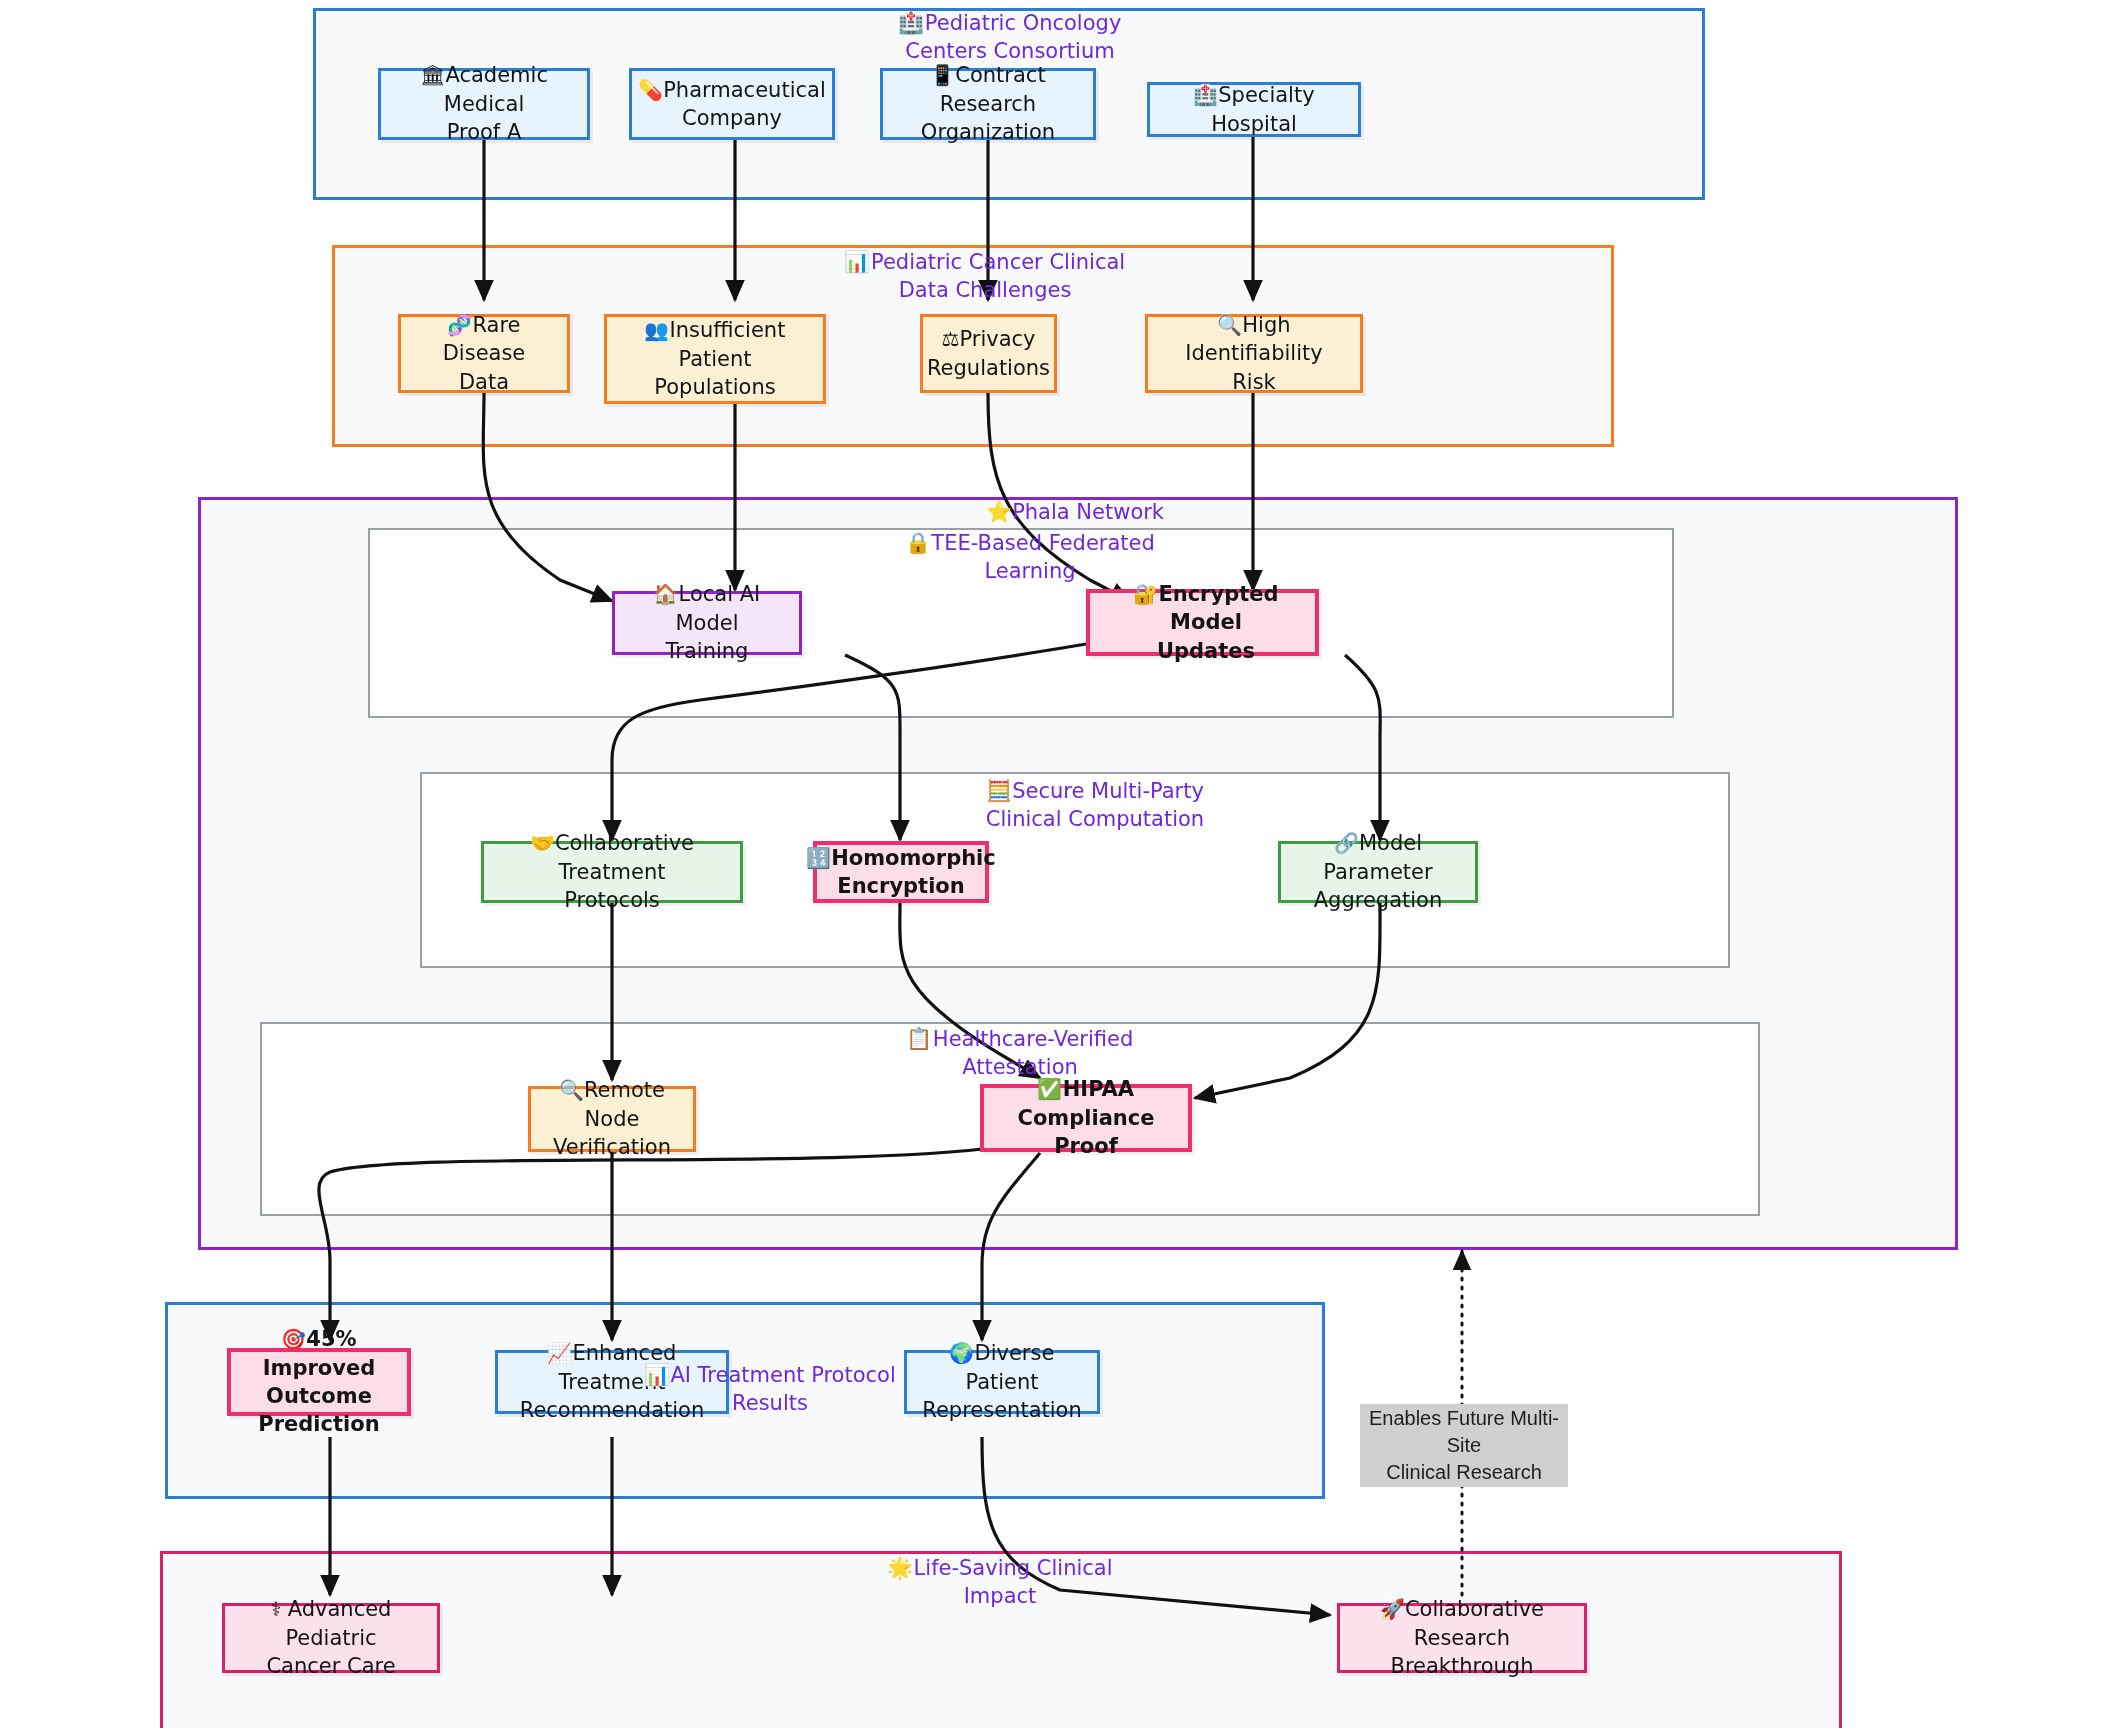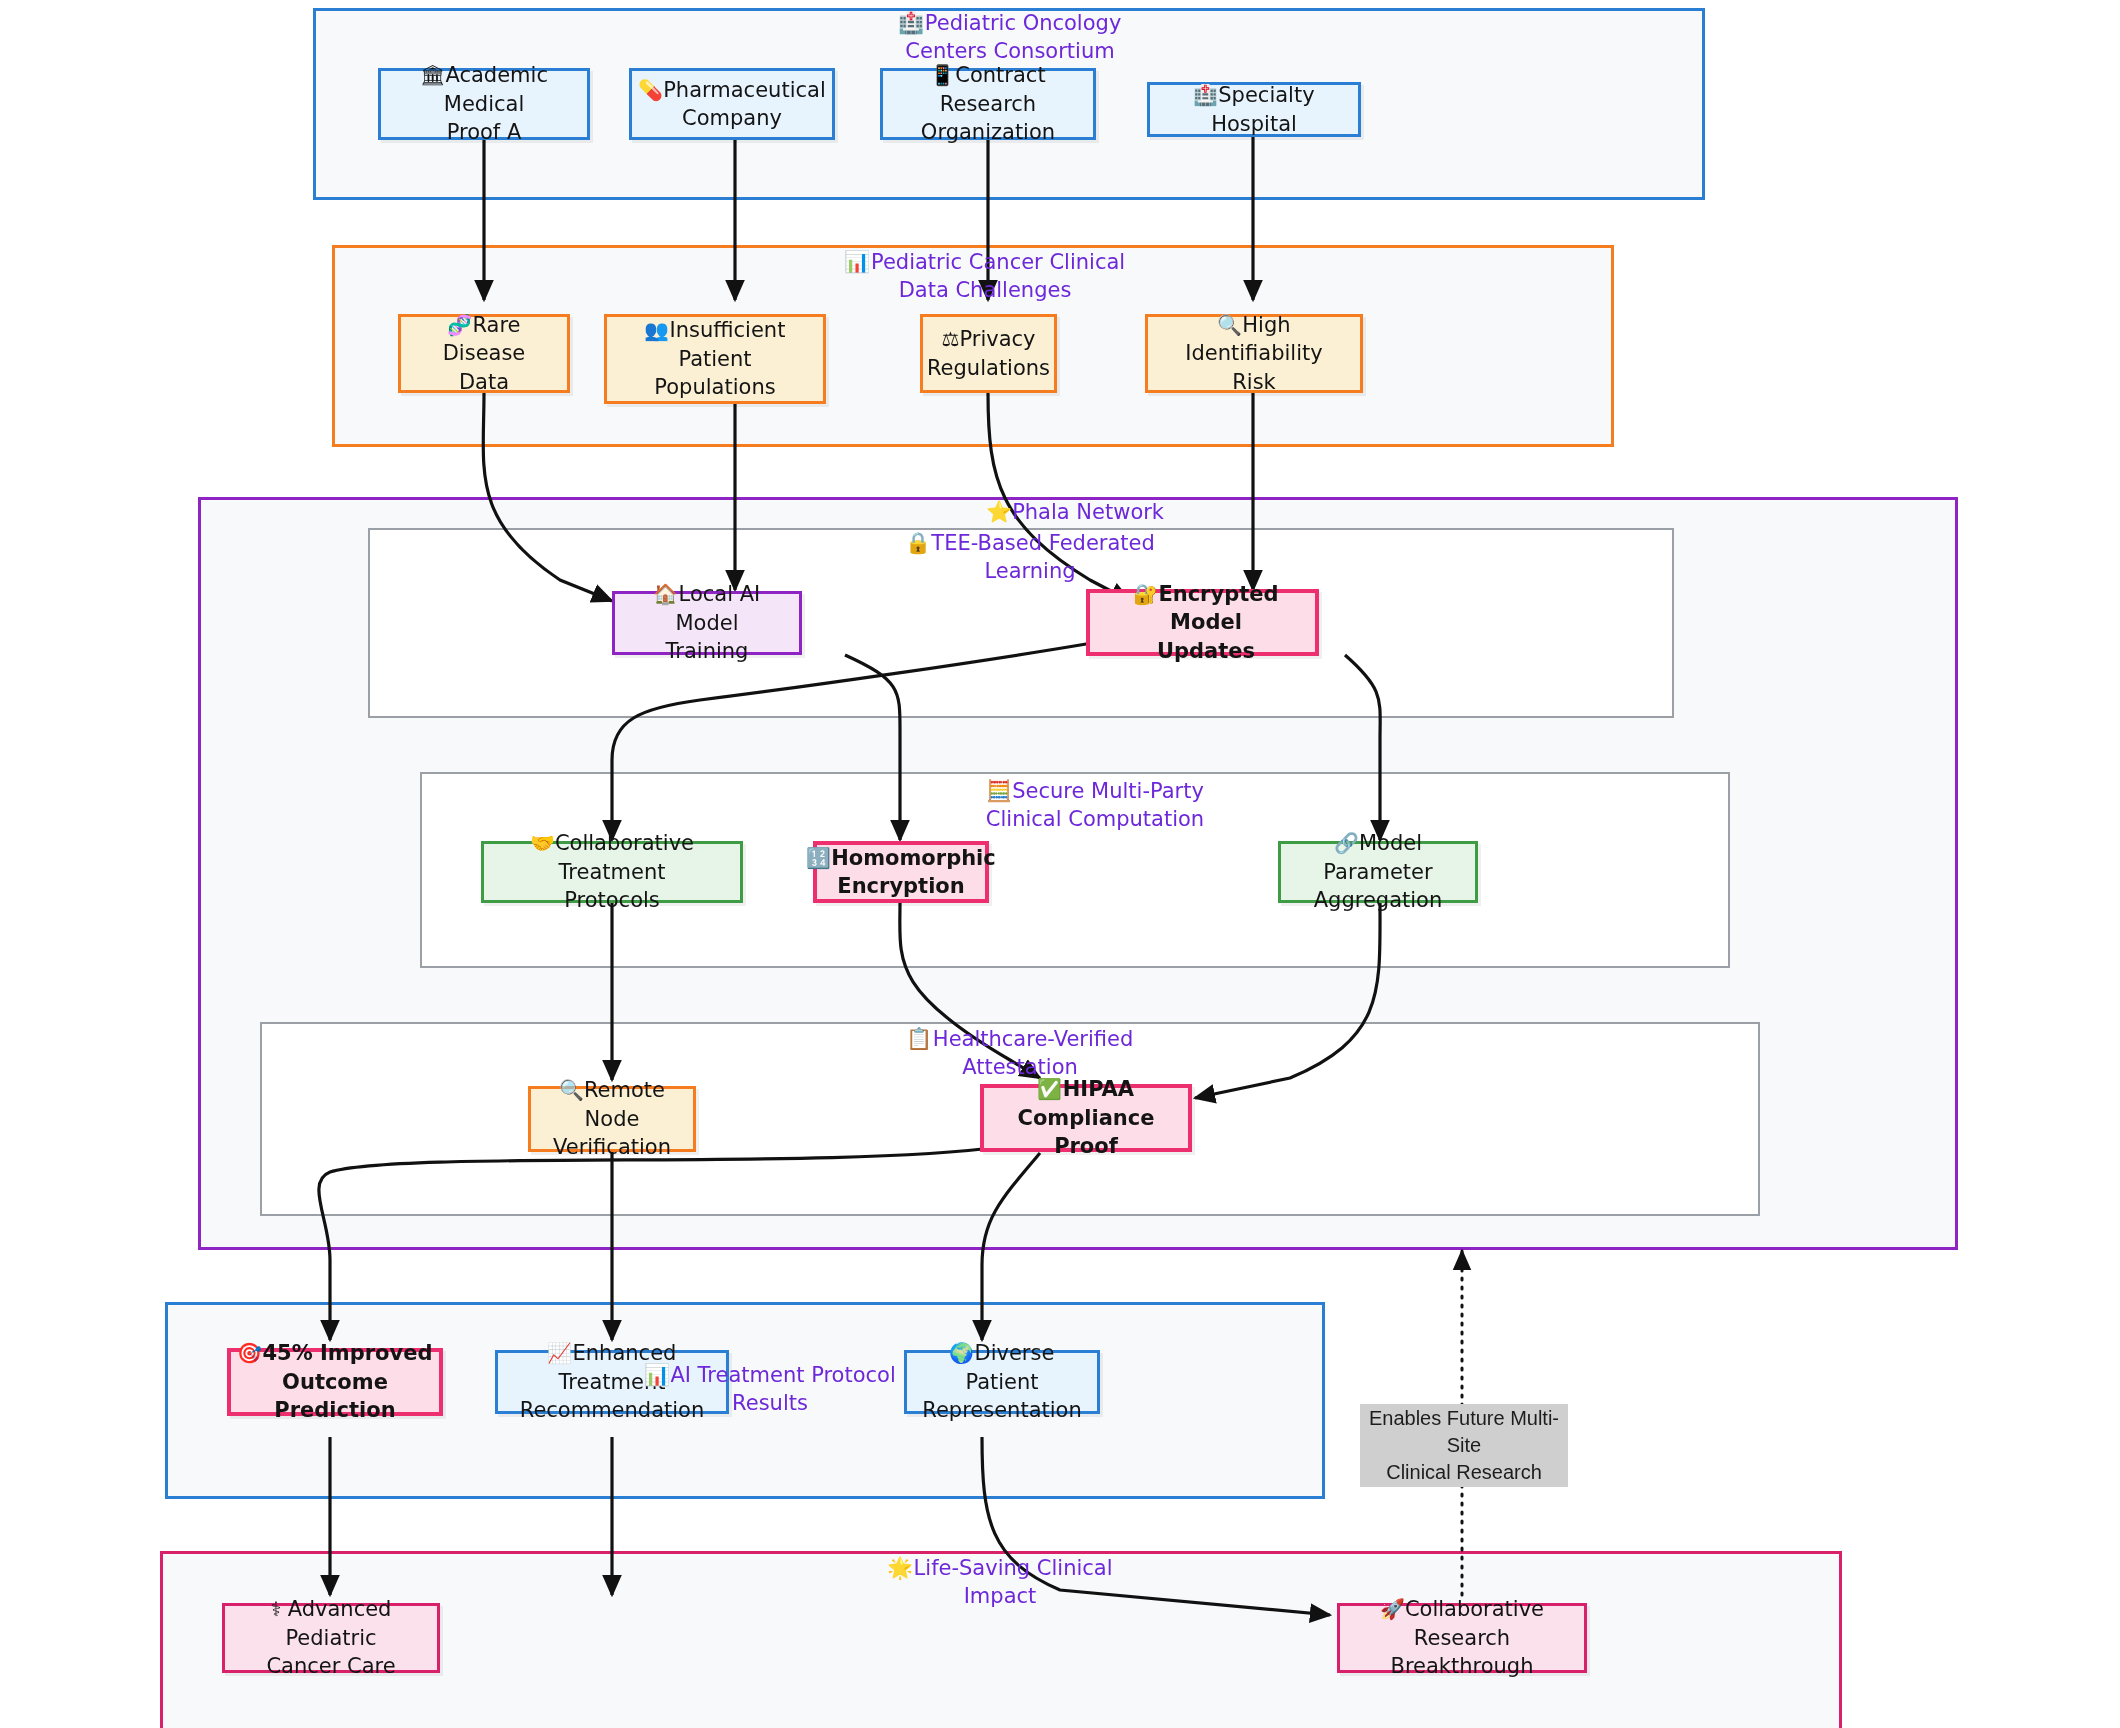--- a/index.html
+++ b/index.html
@@ -231,21 +231,21 @@
 
   <div class="node n-cream" style="left:528px; top:1086px; width:168px; height:66px;">
     <span><span class="ico">🔍</span><span class="lbl" style="display:inline">Remote Node
 Verification</span></span>
   </div>
   <div class="node n-pink" style="left:980px; top:1084px; width:212px; height:68px;">
     <span><span class="ico">✅</span><span class="lbl" style="display:inline">HIPAA Compliance
 Proof</span></span>
   </div>
 
-  <div class="node n-pink" style="left:227px; top:1348px; width:216px; height:68px;text-align:center;">
+  <div class="node n-pink" style="left:227px; top:1348px; width:184px; height:68px;text-align:center;">
     <span><span class="ico">🎯</span><span class="lbl" style="display:inline">45% Improved
 Outcome Prediction</span></span>
   </div>
   <div class="node n-blue" style="left:495px; top:1350px; width:234px; height:64px;">
     <span><span class="ico">📈</span><span class="lbl" style="display:inline">Enhanced Treatment
 Recommendation</span></span>
   </div>
   <div class="node n-blue" style="left:904px; top:1350px; width:196px; height:64px;">
     <span><span class="ico">🌍</span><span class="lbl" style="display:inline">Diverse Patient
 Representation</span></span>

